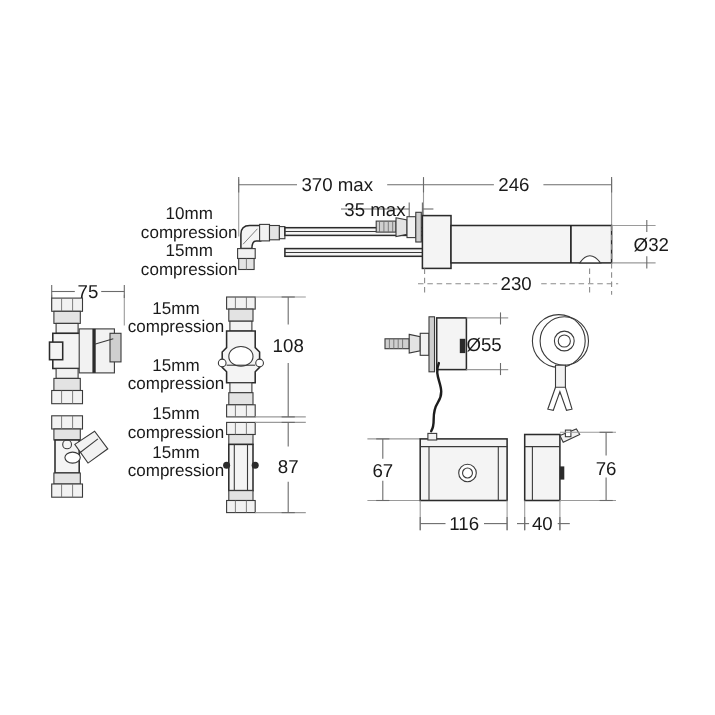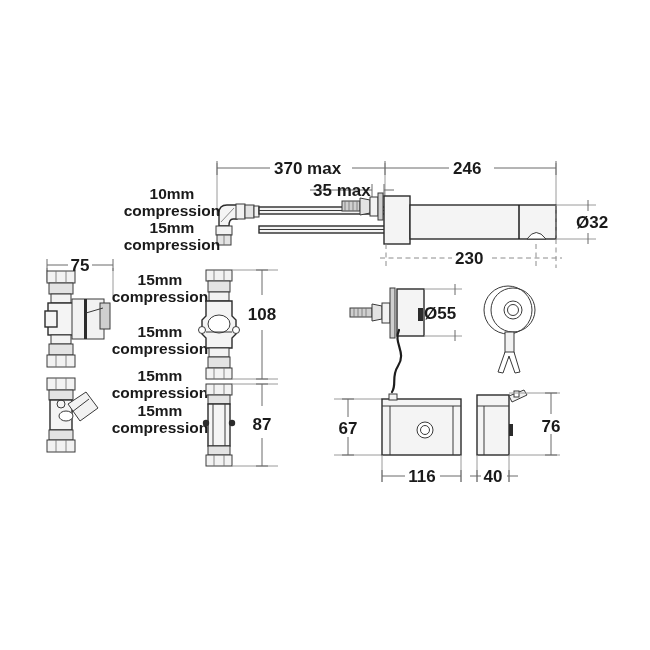--- a/index.html
+++ b/index.html
@@ -12,21 +12,20 @@
     width: 650px;
     height: 650px;
     font-family: "Liberation Sans", sans-serif;
     overflow: hidden;
   }
   #drawing-root {
     position: relative;
     width: 650px;
     height: 650px;
     background: #86efac;
-    font-weight: bold;
   }
   svg.cad {
     display: block;
     width: 650px;
     height: 650px;
   }
   
   .outline    { fill: none; stroke: #1d1d1d; stroke-width: 1.5; stroke-linejoin: miter; }
   .thin       { fill: none; stroke: #3a3a3a; stroke-width: 1; }
   .thin-f     { fill: #ffffff; stroke: #3a3a3a; stroke-width: 1; }

